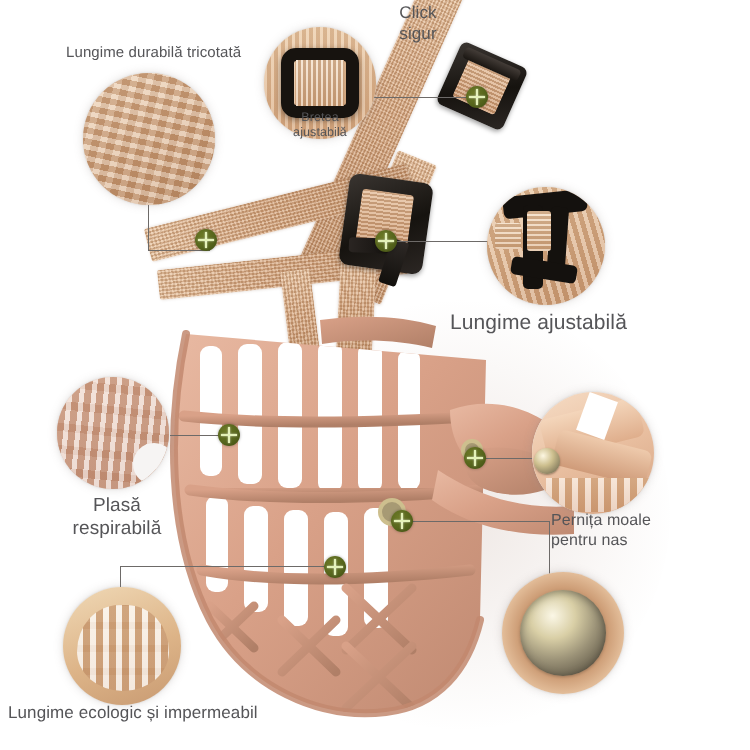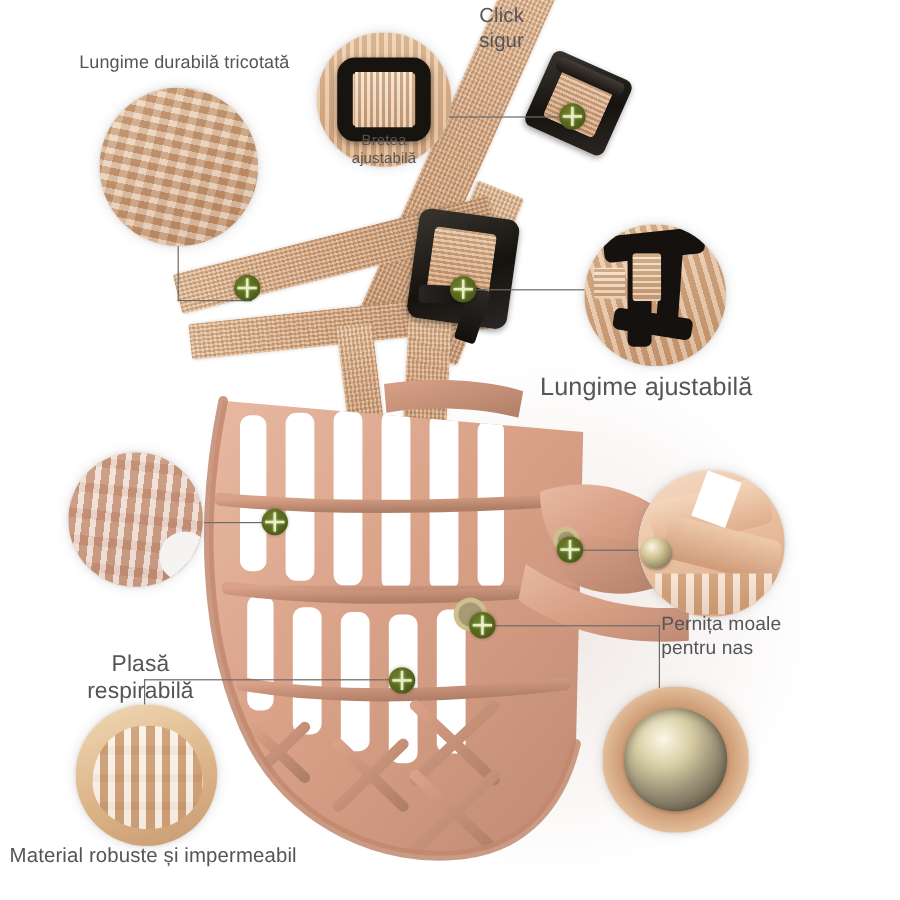--- a/index.html
+++ b/index.html
@@ -312,22 +312,22 @@
   <div class="label" style="left:66px;top:44px;font-size:15px;">Lungime durabilă tricotată</div>
 
   <div class="label ctr sm" style="left:266px;top:110px;width:108px;font-size:12.5px;">Bretea
 ajustabilă</div>
 
   <div class="label ctr mid" style="left:378px;top:3px;width:80px;font-size:17px;">Click
 sigur</div>
 
   <div class="label big" style="left:450px;top:310px;font-size:21px;">Lungime ajustabilă</div>
 
-  <div class="label ctr" style="left:42px;top:494px;width:150px;font-size:19px;margin-top:48px;">Plasă
+  <div class="label ctr" style="left:42px;top:494px;width:150px;font-size:19px;">Plasă
 respirabilă</div>
 
-  <div class="label" style="left:8px;top:703px;font-size:17px;">Material robuste și impermeabil</div>
+  <div class="label" style="left:8px;top:703px;font-size:17px;">Lungime ecologic și impermeabil</div>
 
   <div class="label" style="left:551px;top:511px;font-size:16px;">Pernița moale
 pentru nas</div>
 
 
 </div>
 
 </body></html>

